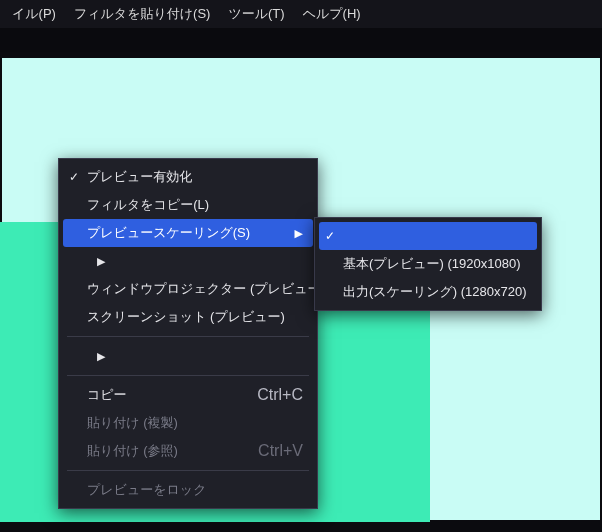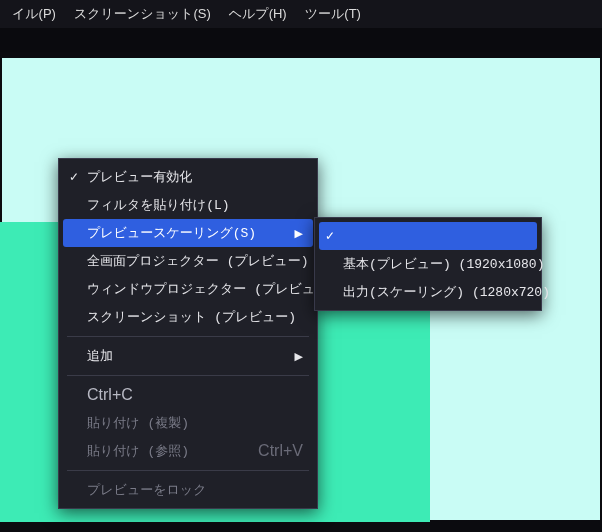--- a/index.html
+++ b/index.html
@@ -79,21 +79,21 @@
     color: #e6e6ea;
     border-radius: 3px;
     white-space: nowrap;
   }
   .mi.disabled { color: #7a7b88; }
   .mi.highlight {
     background: #2f5fe0;
     color: #ffffff;
     align-items: center;
   }
-  .mi .label { flex: 1; font-family: Liberation Mono, monospace; }
+  .mi .label { flex: 1; }
   .mi .shortcut { color: #b8b9c4; font-size: 16px; }
   .mi.disabled .shortcut { color: #6a6b78; }
   .mi-sep {
     height: 1px;
     margin: 5px 4px;
     background: #3a3b48;
   }
   .check {
     position: absolute;
     left: 6px; top: 50%;
@@ -105,62 +105,61 @@
     margin-left: 10px;
     font-size: 11px;
     color: inherit;
   }
 </style>
 </head>
 <body>
 
 <div class="menubar">
   <div class="menubar-item">イル(P)</div>
-  <div class="menubar-item">スクリーンショット(S)</div>
+  <div class="menubar-item">フィルタを貼り付け(S)</div>
+  <div class="menubar-item">ツール(T)</div>
   <div class="menubar-item">ヘルプ(H)</div>
-  <div class="menubar-item">ツール(T)</div>
 </div>
 <div class="topbar2"></div>
 
 <div class="preview-area">
   <div class="canvas-outer">
     <div class="canvas-bg"></div>
     <div class="canvas-shape"></div>
   </div>
 </div>
 
 <div class="ctx-menu">
   <div class="mi">
     <span class="check">✓</span>
     <span class="label">プレビュー有効化</span>
   </div>
   <div class="mi">
-    <span class="label">フィルタを貼り付け(L)</span>
+    <span class="label">フィルタをコピー(L)</span>
   </div>
   <div class="mi highlight">
     <span class="label">プレビュースケーリング(S)</span>
     <span class="arrow">▶</span>
   </div>
   <div class="mi">
-    <span class="label">全画面プロジェクター (プレビュー)</span>
     <span class="arrow">▶</span>
   </div>
   <div class="mi">
     <span class="label">ウィンドウプロジェクター (プレビュー)</span>
   </div>
   <div class="mi">
     <span class="label">スクリーンショット (プレビュー)</span>
   </div>
   <div class="mi-sep"></div>
   <div class="mi">
-    <span class="label">追加</span>
     <span class="arrow">▶</span>
   </div>
   <div class="mi-sep"></div>
   <div class="mi">
+    <span class="label">コピー</span>
     <span class="shortcut">Ctrl+C</span>
   </div>
   <div class="mi disabled">
     <span class="label">貼り付け (複製)</span>
   </div>
   <div class="mi disabled">
     <span class="label">貼り付け (参照)</span>
     <span class="shortcut">Ctrl+V</span>
   </div>
   <div class="mi-sep"></div>

